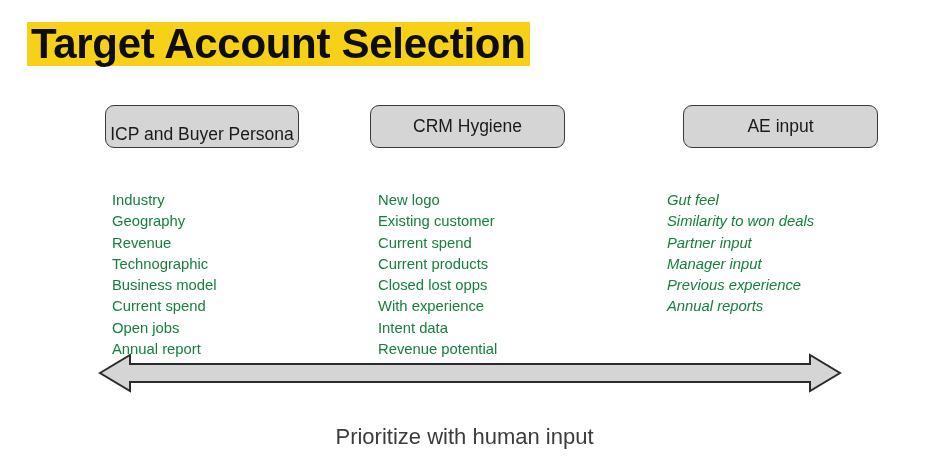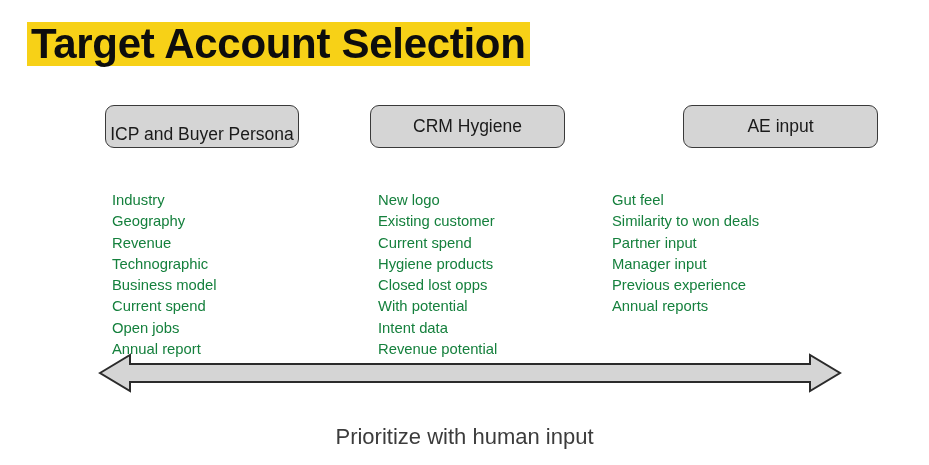--- a/index.html
+++ b/index.html
@@ -71,21 +71,21 @@
     margin: 0;
     padding: 0;
     list-style: none;
     color: #15803d;
     font-size: 14.8px;
     line-height: 21.3px;
     white-space: nowrap;
   }
   #list-icp { left: 112px; }
   #list-crm { left: 378px; }
-  #list-ae  { left: 612px; }
+  #list-ae  { left: 667px; font-style: italic; }
 
   
   #arrow-wrap {
     position: absolute;
     left: 98px;
     top: 352px;
     width: 744px;
     height: 42px;
   }
   #arrow-wrap svg { display: block; }
@@ -126,23 +126,23 @@
   <li>Business model</li>
   <li>Current spend</li>
   <li>Open jobs</li>
   <li>Annual report</li>
 </ul>
 
 <ul class="col-list" id="list-crm">
   <li>New logo</li>
   <li>Existing customer</li>
   <li>Current spend</li>
-  <li>Hygiene products</li>
+  <li>Current products</li>
   <li>Closed lost opps</li>
-  <li>With potential</li>
+  <li>With experience</li>
   <li>Intent data</li>
   <li>Revenue potential</li>
   <li>Engagement history</li>
 </ul>
 
 <ul class="col-list" id="list-ae">
   <li>Gut feel</li>
   <li>Similarity to won deals</li>
   <li>Partner input</li>
   <li>Manager input</li>

